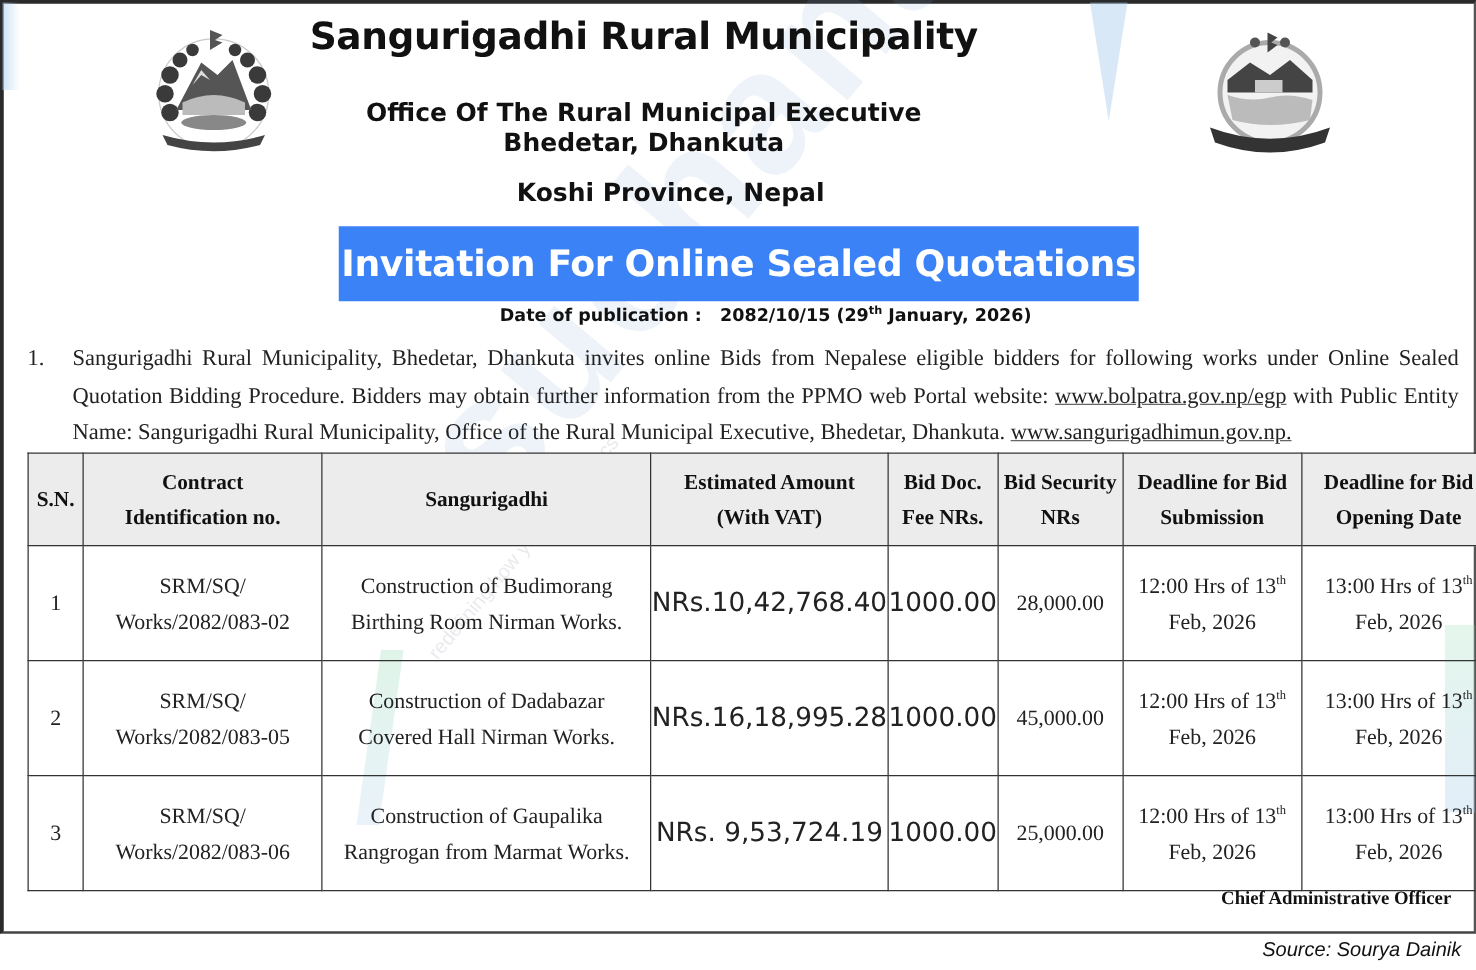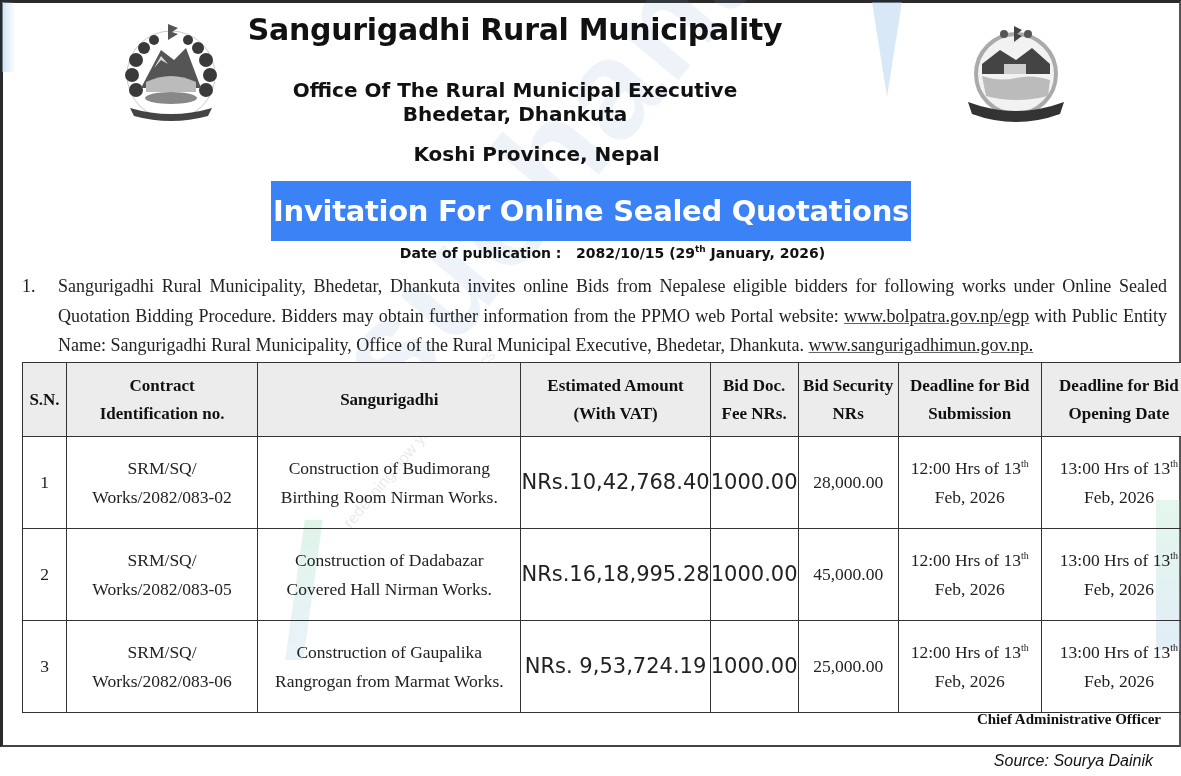--- a/index.html
+++ b/index.html
@@ -62,21 +62,21 @@
       position: absolute; left: 22px; top: 362px; width: 1175px; border-collapse: collapse;
       font-family: "Liberation Serif", serif; color: #222;
     }
     table.quot th, table.quot td { border: 1.5px solid #333; text-align: center; vertical-align: middle; }
     table.quot th { background: #ececec; font-weight: bold; font-size: 17px; line-height: 28px; height: 74px; color: #111; }
     table.quot td { font-size: 17.5px; line-height: 29px; height: 92px; }
     table.quot td.amt, table.quot td.fee { font-family: "DejaVu Sans", sans-serif; font-size: 21px; }
     table.quot sup { font-size: 10px; line-height: 0; vertical-align: super; }
 
     .signoff { position: absolute; right: 20px; top: 711px; font-family: "Liberation Serif", serif; font-weight: bold; font-size: 15px; color: #111; }
-    .source { position: absolute; right: 28px; top: 752px; font-family: "Liberation Sans", sans-serif; font-style: italic; font-size: 16px; color: #111; }
+    .source { position: absolute; right: 12px; top: 752px; font-family: "Liberation Sans", sans-serif; font-style: italic; font-size: 16px; color: #111; }
   </style>
 </head>
 <body>
 
 <div class="frame"></div>
 
 <div class="wm wm-tri2"></div>
 <div class="wm wm-tri1"></div>
 <div class="wm wm-tri3"></div>
 <div class="wm wm-tri4"></div>

